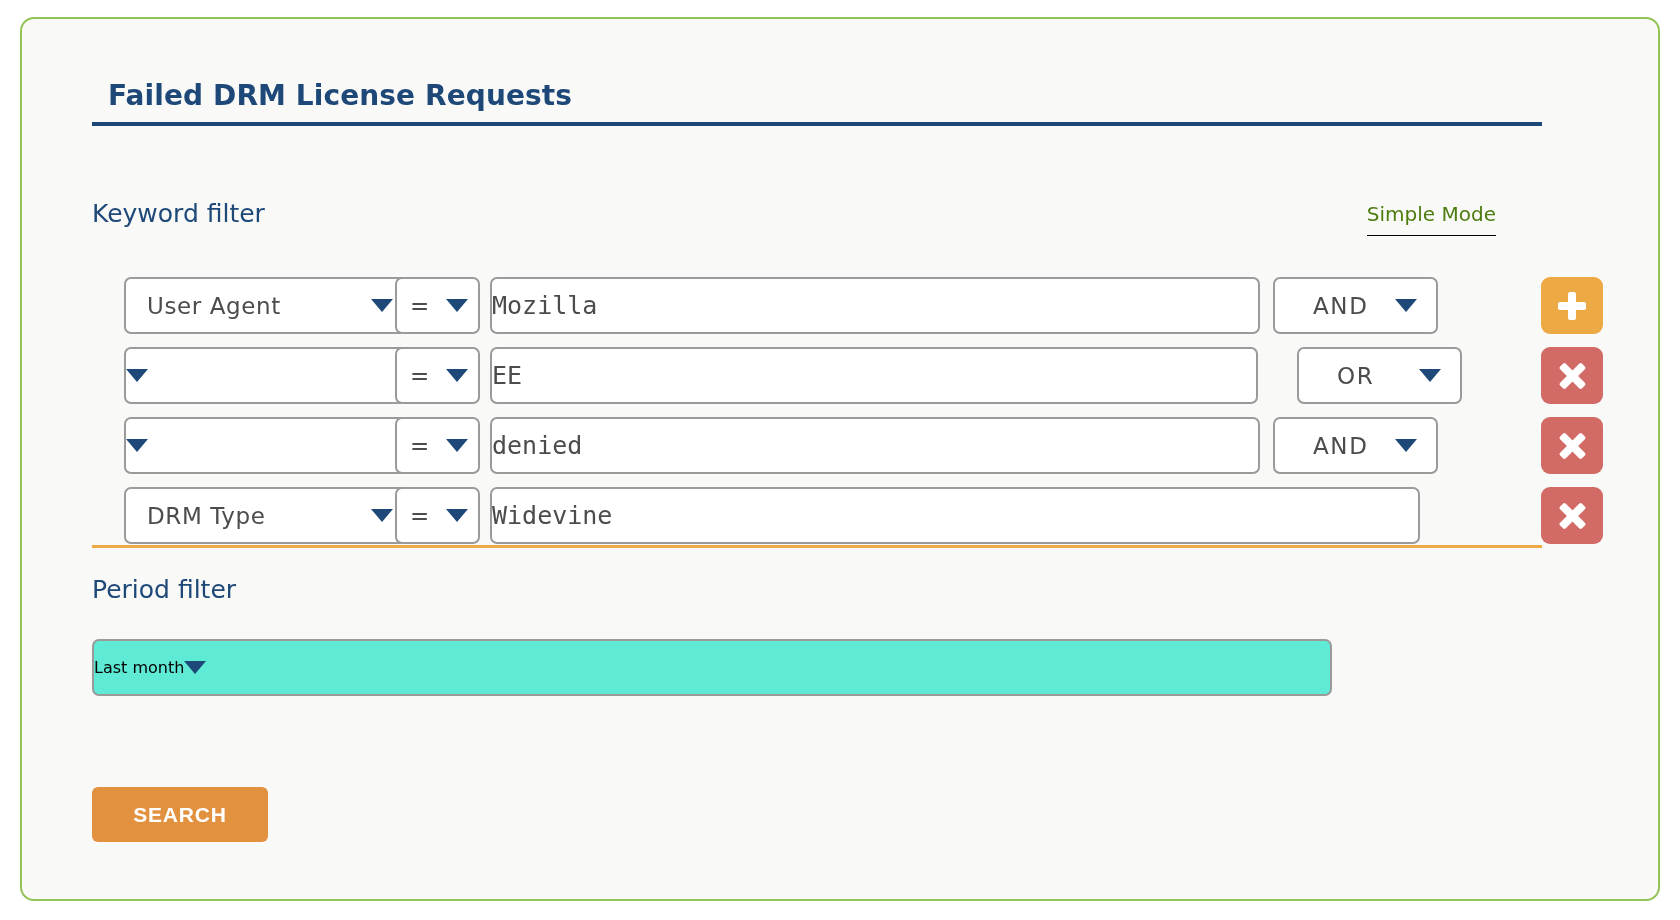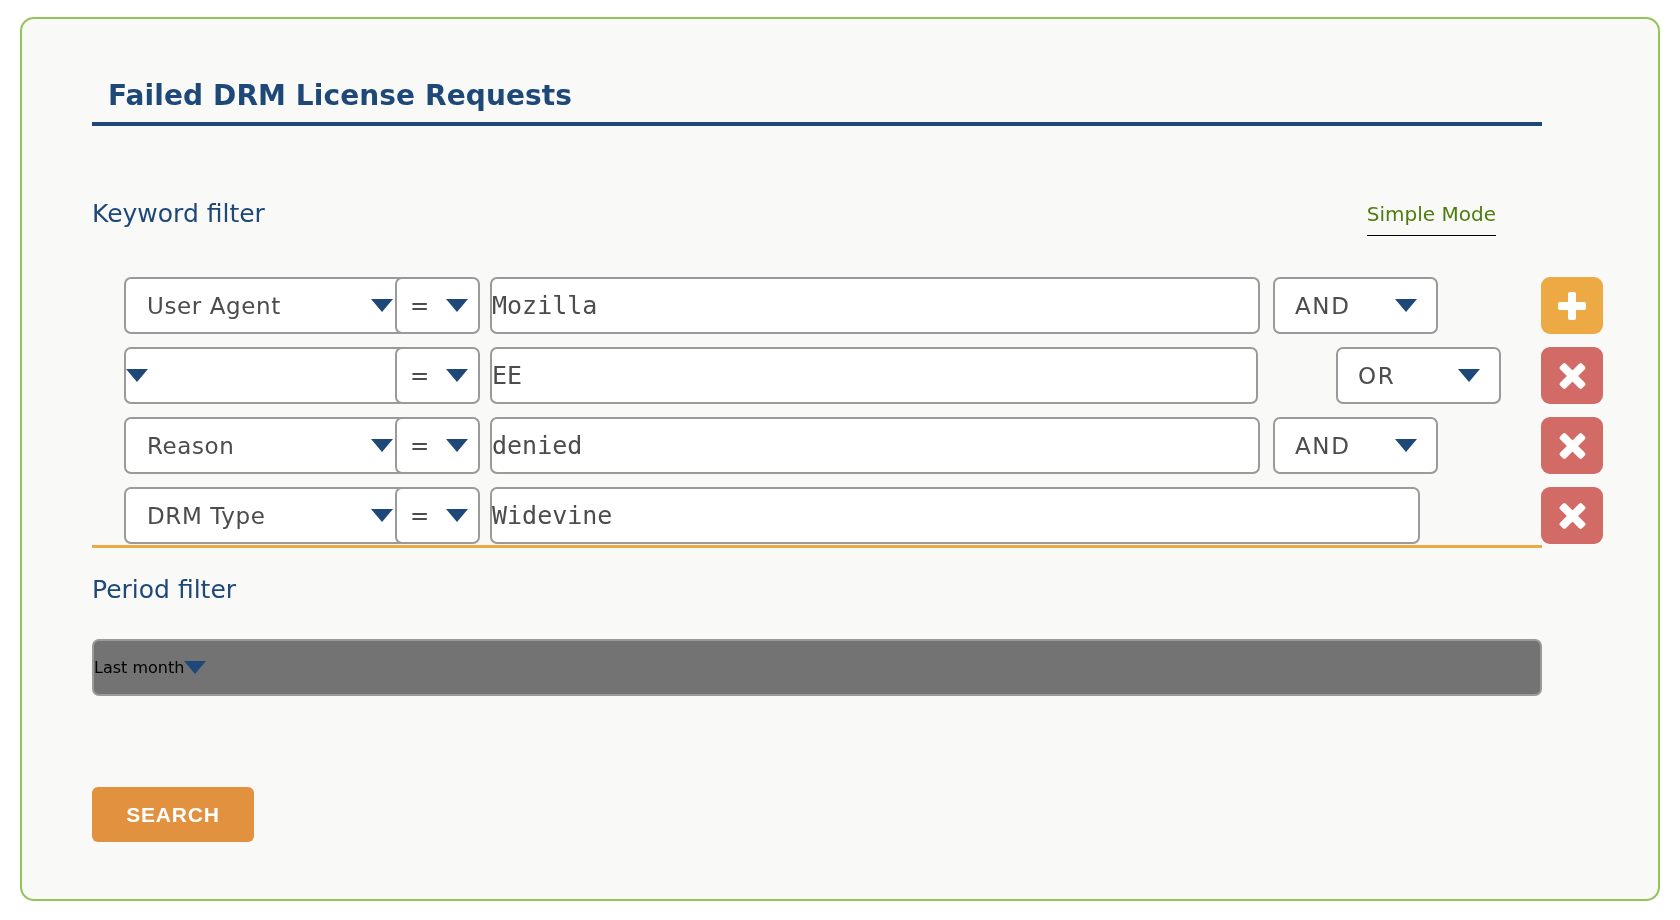--- a/index.html
+++ b/index.html
@@ -126,21 +126,21 @@
   .col-value { left: 398px; }
   .col-value .val-text {
     font-family: "DejaVu Sans Mono", monospace;
     font-size: 25px;
     color: #4c4c4c;
     white-space: nowrap;
     overflow: hidden;
   }
   
   .col-logic { width: 165px; }
-  .col-logic .sel-text { padding-left: 20px; letter-spacing: 1.6px; }
+  .col-logic .sel-text { padding-left: 38px; letter-spacing: 1.6px; }
 
   
   .act {
     position: absolute;
     left: 1449px;
     top: 0;
     width: 62px;
     height: 57px;
     border: none;
     border-radius: 9px;
@@ -184,37 +184,37 @@
     width: 1450px;
     height: 3px;
     background: #eda943;
   }
 
   
   .period-select {
     position: absolute;
     left: 70px;
     top: 620px;
-    width: 1450px;
+    width: 1240px;
     height: 57px;
     box-sizing: border-box;
-    background: #737373;
+    background: #5eead4;
     border: 2px solid #9a9a9a;
     border-radius: 7px;
     display: flex;
     align-items: center;
     cursor: pointer;
   }
 
   
   .search-btn {
     position: absolute;
     left: 70px;
     top: 768px;
-    width: 162px;
+    width: 176px;
     height: 55px;
     background: #e2913e;
     border: none;
     border-radius: 6px;
     color: #ffffff;
     font-family: "Liberation Sans", sans-serif;
     font-size: 21px;
     font-weight: bold;
     letter-spacing: 0.8px;
     cursor: pointer;
@@ -259,32 +259,31 @@
       <div class="ctl select col-field">
         <span class="caret"></span>
       </div>
       <div class="ctl select col-op">
         <span class="sel-text">=</span>
         <span class="caret"></span>
       </div>
       <div class="ctl col-value" style="width:768px;">
         <span class="val-text">EE</span>
       </div>
-      <div class="ctl select col-logic" style="left:1244px;gap:30px;">
+      <div class="ctl select col-logic" style="left:1205px;gap:30px;">
         <span class="sel-text">OR</span>
         <span class="caret"></span>
       </div>
       <button class="act del">
         <span class="glyph-x"></span>
       </button>
     </div>
 
     <div class="frow">
       <div class="ctl select col-field">
-        <span class="sel-text">Reason</span>
         <span class="caret"></span>
       </div>
       <div class="ctl select col-op">
         <span class="sel-text">=</span>
         <span class="caret"></span>
       </div>
       <div class="ctl col-value" style="width:770px;">
         <span class="val-text">denied</span>
       </div>
       <div class="ctl select col-logic" style="left:1181px;">

